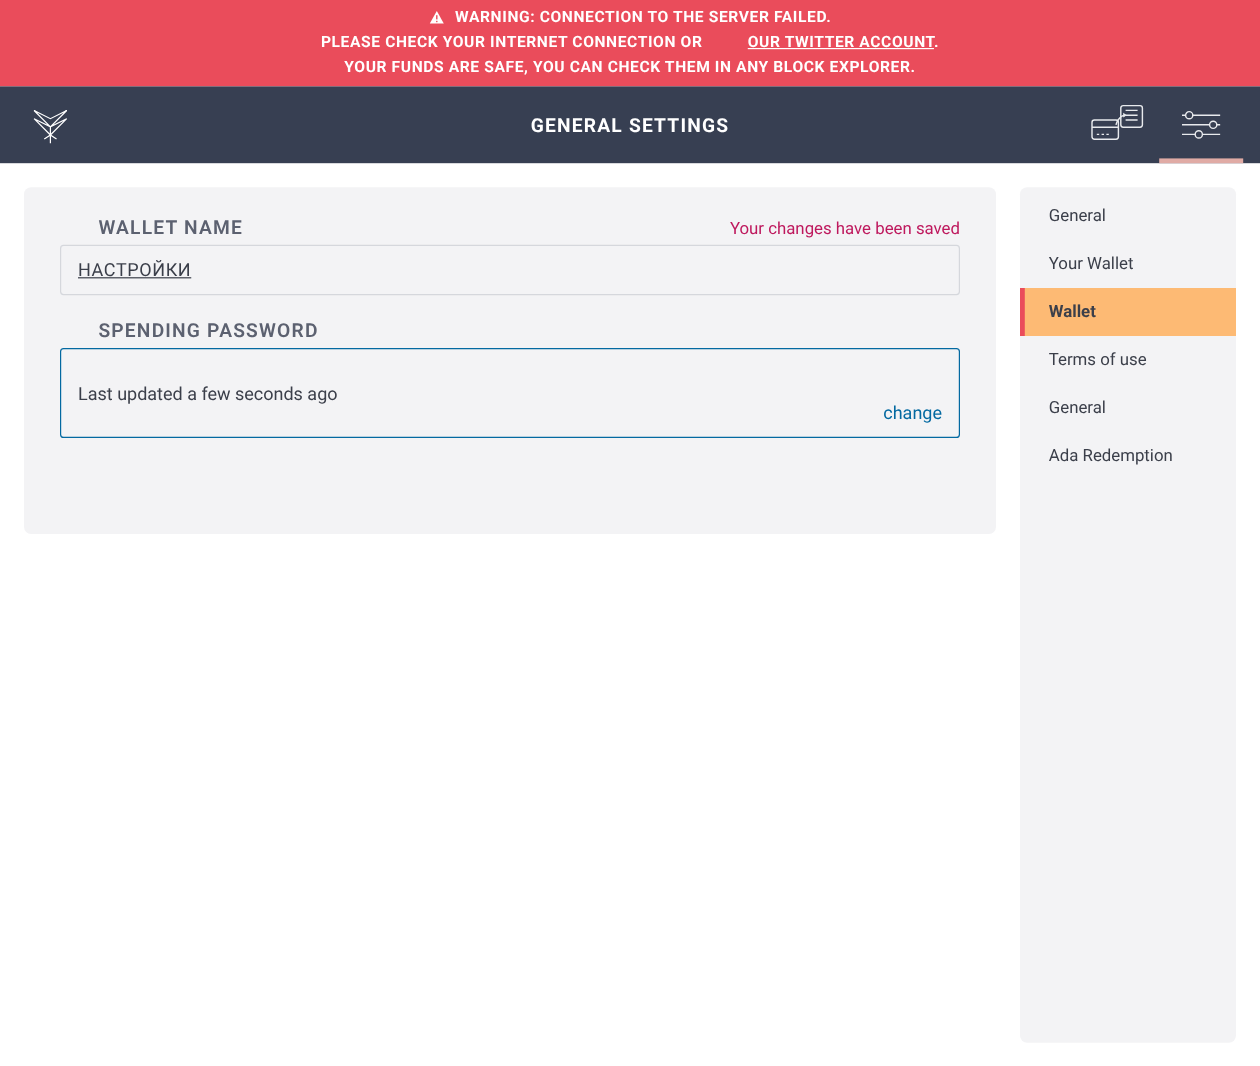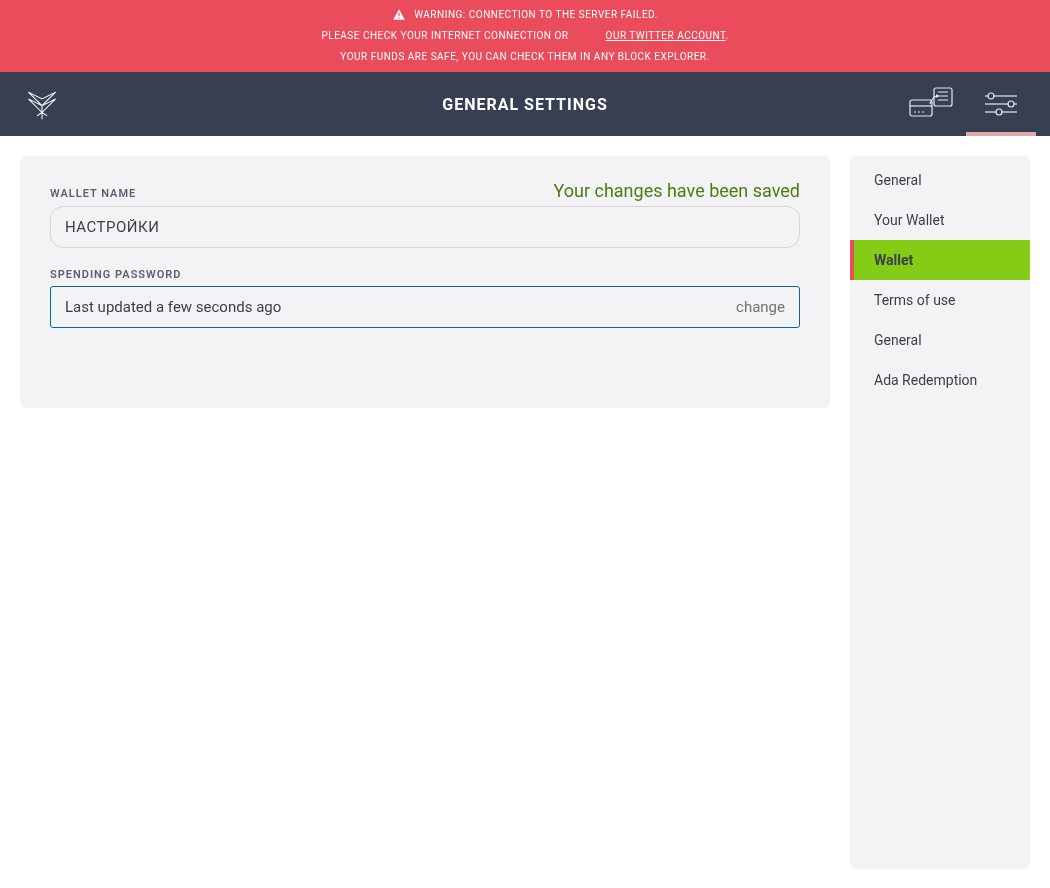--- a/index.html
+++ b/index.html
@@ -12,22 +12,22 @@
       background: #ffffff;
       width: 1050px;
       height: 888px;
       overflow: hidden;
     }
     .warning-banner {
       background: #ea4c5b;
       color: #ffffff;
       padding: 4px 0 5px 0;
       text-align: center;
-      font-size: 10px;
-      font-weight: 400;
+      font-size: 13px;
+      font-weight: 700;
       letter-spacing: 0.5px;
       line-height: 21px;
     }
     .warning-line1 {
       display: flex;
       align-items: center;
       justify-content: center;
       gap: 8px;
     }
     .warning-icon-svg {
@@ -118,60 +118,63 @@
       border-radius: 6px;
       padding: 24px 30px 60px 30px;
     }
     .field-row {
       display: flex;
       justify-content: space-between;
       align-items: baseline;
       margin-bottom: 5px;
     }
     .field-label {
-      font-size: 11px;
+      font-size: 16px;
       font-weight: 600;
       letter-spacing: 1px;
       color: #5c6170;
       text-transform: uppercase;
+      margin-left: 32px;
     }
     .saved-message {
-      font-size: 18px;
-      color: #4d7c0f;
+      font-size: 14px;
+      color: #be185d;
     }
     .text-input {
       width: 100%;
       border: 1px solid #d5d7dc;
-      border-radius: 13px;
+      border-radius: 3px;
       padding: 11px 14px;
       font-size: 15px;
       color: #3b3f4a;
       background: #f3f3f5;
       font-family: inherit;
       letter-spacing: 0.5px;
+      text-decoration: underline;
     }
     .field-group {
       margin-bottom: 20px;
     }
     .password-box {
       width: 100%;
       border: 1px solid #0369a1;
       border-radius: 3px;
       padding: 11px 14px;
       font-size: 15px;
       color: #3b3f4a;
       background: #f3f3f5;
       display: flex;
       justify-content: space-between;
       align-items: center;
     }
     .change-link {
-      color: #737373;
+      color: #0369a1;
       cursor: pointer;
       font-size: 15px;
+      margin-top: 33px;
     }
     .sidebar {
       width: 210px;
       padding: 20px 20px 20px 10px;
     }
     .nav-list {
       background: #f3f3f5;
       border-radius: 6px;
       overflow: hidden;
       height: 100%;
@@ -180,21 +183,21 @@
       padding: 12px 20px;
       font-size: 14px;
       color: #3b3f4a;
       cursor: pointer;
       border-left: 4px solid transparent;
     }
     .nav-item:first-child {
       padding-top: 16px;
     }
     .nav-item.active {
-      background: #84cc16;
+      background: #fdba74;
       border-left: 4px solid #ea4c5b;
       font-weight: 700;
     }
   </style>
 </head>
 <body>
 
 <div class="warning-banner">
   <div class="warning-line1">
     <svg class="warning-icon-svg" viewBox="0 0 24 24">

